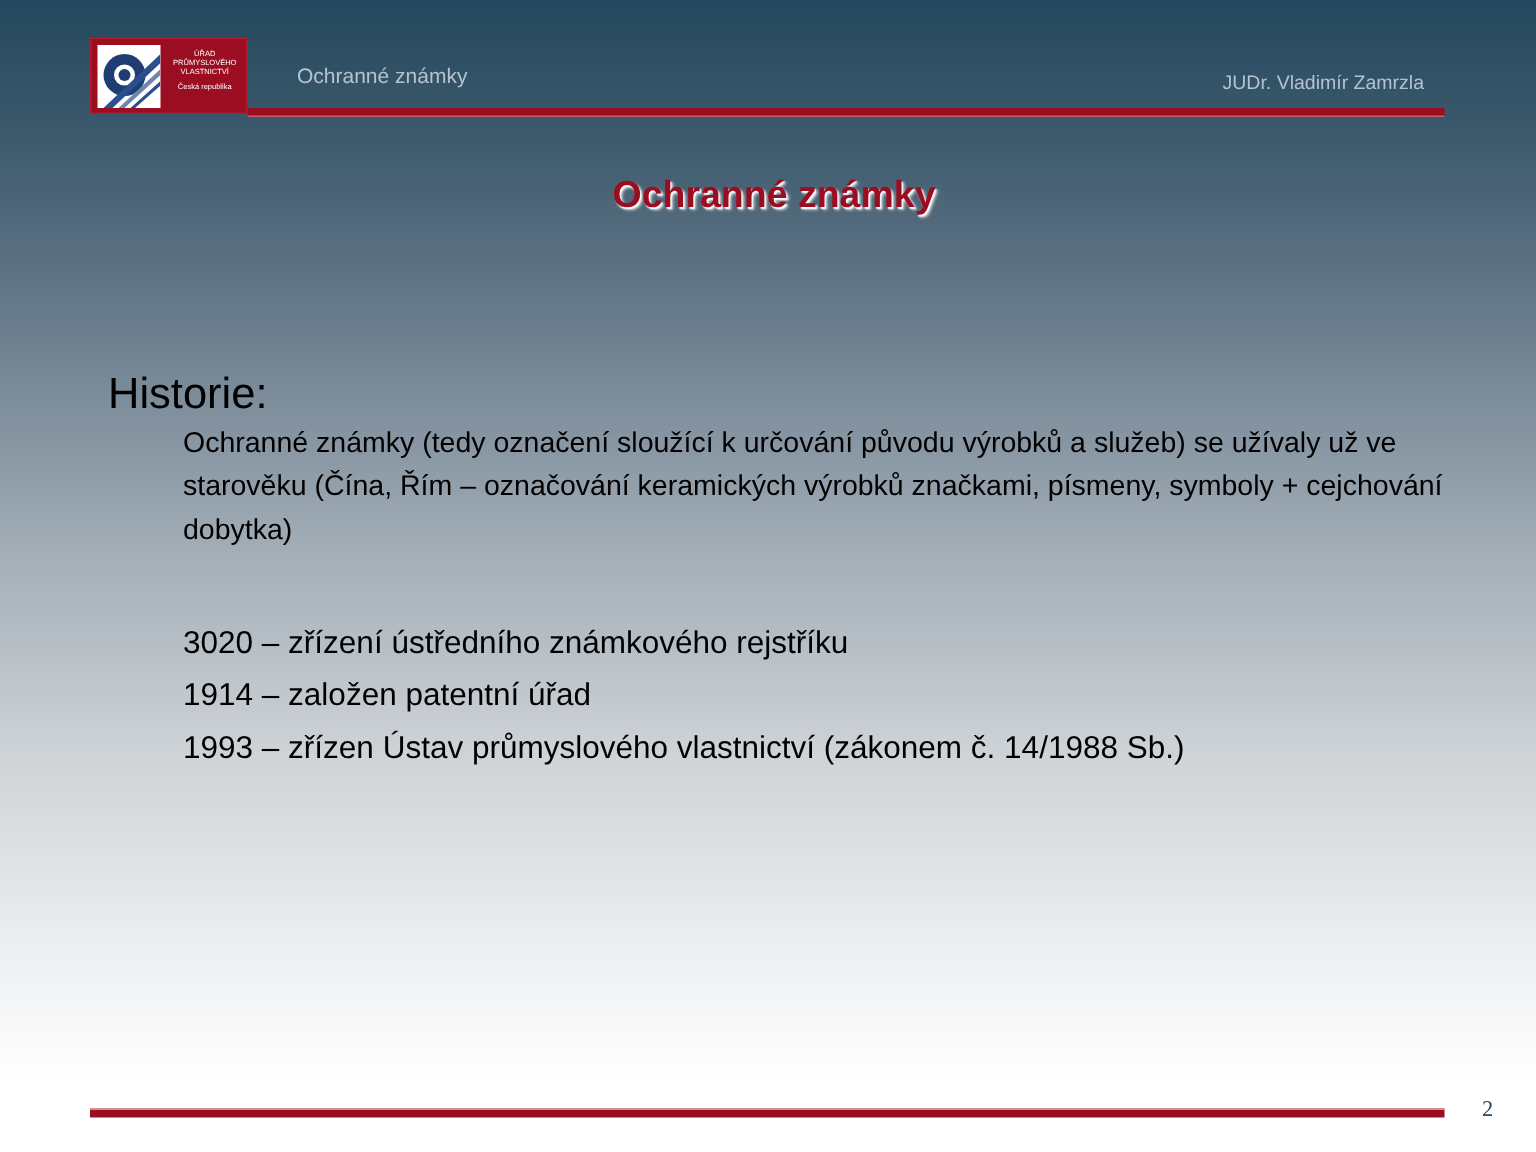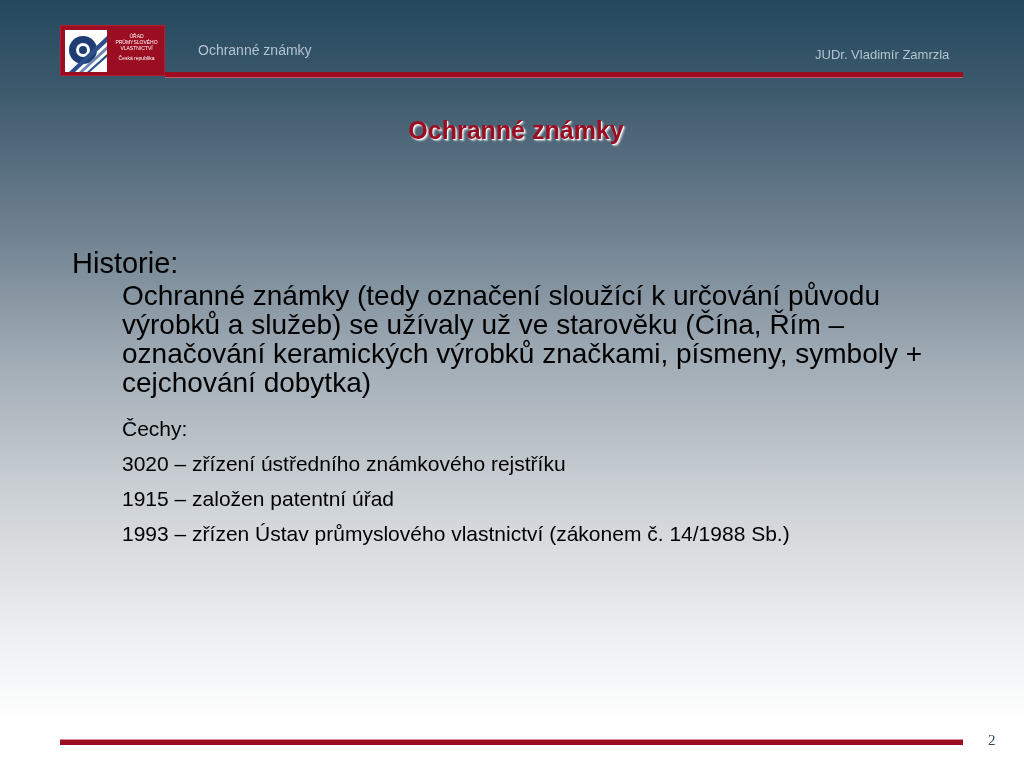--- a/index.html
+++ b/index.html
@@ -34,21 +34,21 @@
     .slide-title {
       position: absolute; left: 0; width: 1032px; top: 116px; text-align: center;
       font-size: 25px; font-weight: bold; color: #9b0d21;
       text-shadow: 1px 1px 1px #ffffff, 2px 2px 2px rgba(255,255,255,0.6);
     }
     .heading {
       position: absolute; left: 72px; top: 207px; font-size: 29px; color: #000; margin-top: 40px;
     }
     .para {
       position: absolute; left: 122px; top: 281px; width: 860px;
-      font-size: 28px; line-height: 29px; color: #000;
+      font-size: 19px; line-height: 29px; color: #000;
     }
     .list {
       position: absolute; left: 122px; top: 416px; font-size: 21px; color: #000;
     }
     .list div { height: 35px; line-height: 26px; }
     .footer-line {
       position: absolute; left: 60px; top: 739px; width: 903px; height: 5px;
       background: #9b0d21; border-top: 1px solid #d8909c;
     }
     .page-number {
@@ -82,20 +82,19 @@
 <div class="header-author">JUDr. Vladimír Zamrzla</div>
 <div class="header-line"></div>
 
 <div class="slide-title">Ochranné známky</div>
 
 <div class="heading">Historie:</div>
 
 <div class="para">Ochranné známky (tedy označení sloužící k určování původu výrobků a služeb) se užívaly už ve starověku (Čína, Řím – označování keramických výrobků značkami, písmeny, symboly + cejchování dobytka)</div>
 
 <div class="list">
-  <div>Čechy:</div>
   <div>3020 – zřízení ústředního známkového rejstříku</div>
-  <div>1915 – založen patentní úřad</div>
+  <div>1914 – založen patentní úřad</div>
   <div>1993 – zřízen Ústav průmyslového vlastnictví (zákonem č. 14/1988 Sb.)</div>
 </div>
 
 <div class="footer-line"></div>
 <div class="page-number">2</div>
 
 </body></html>

